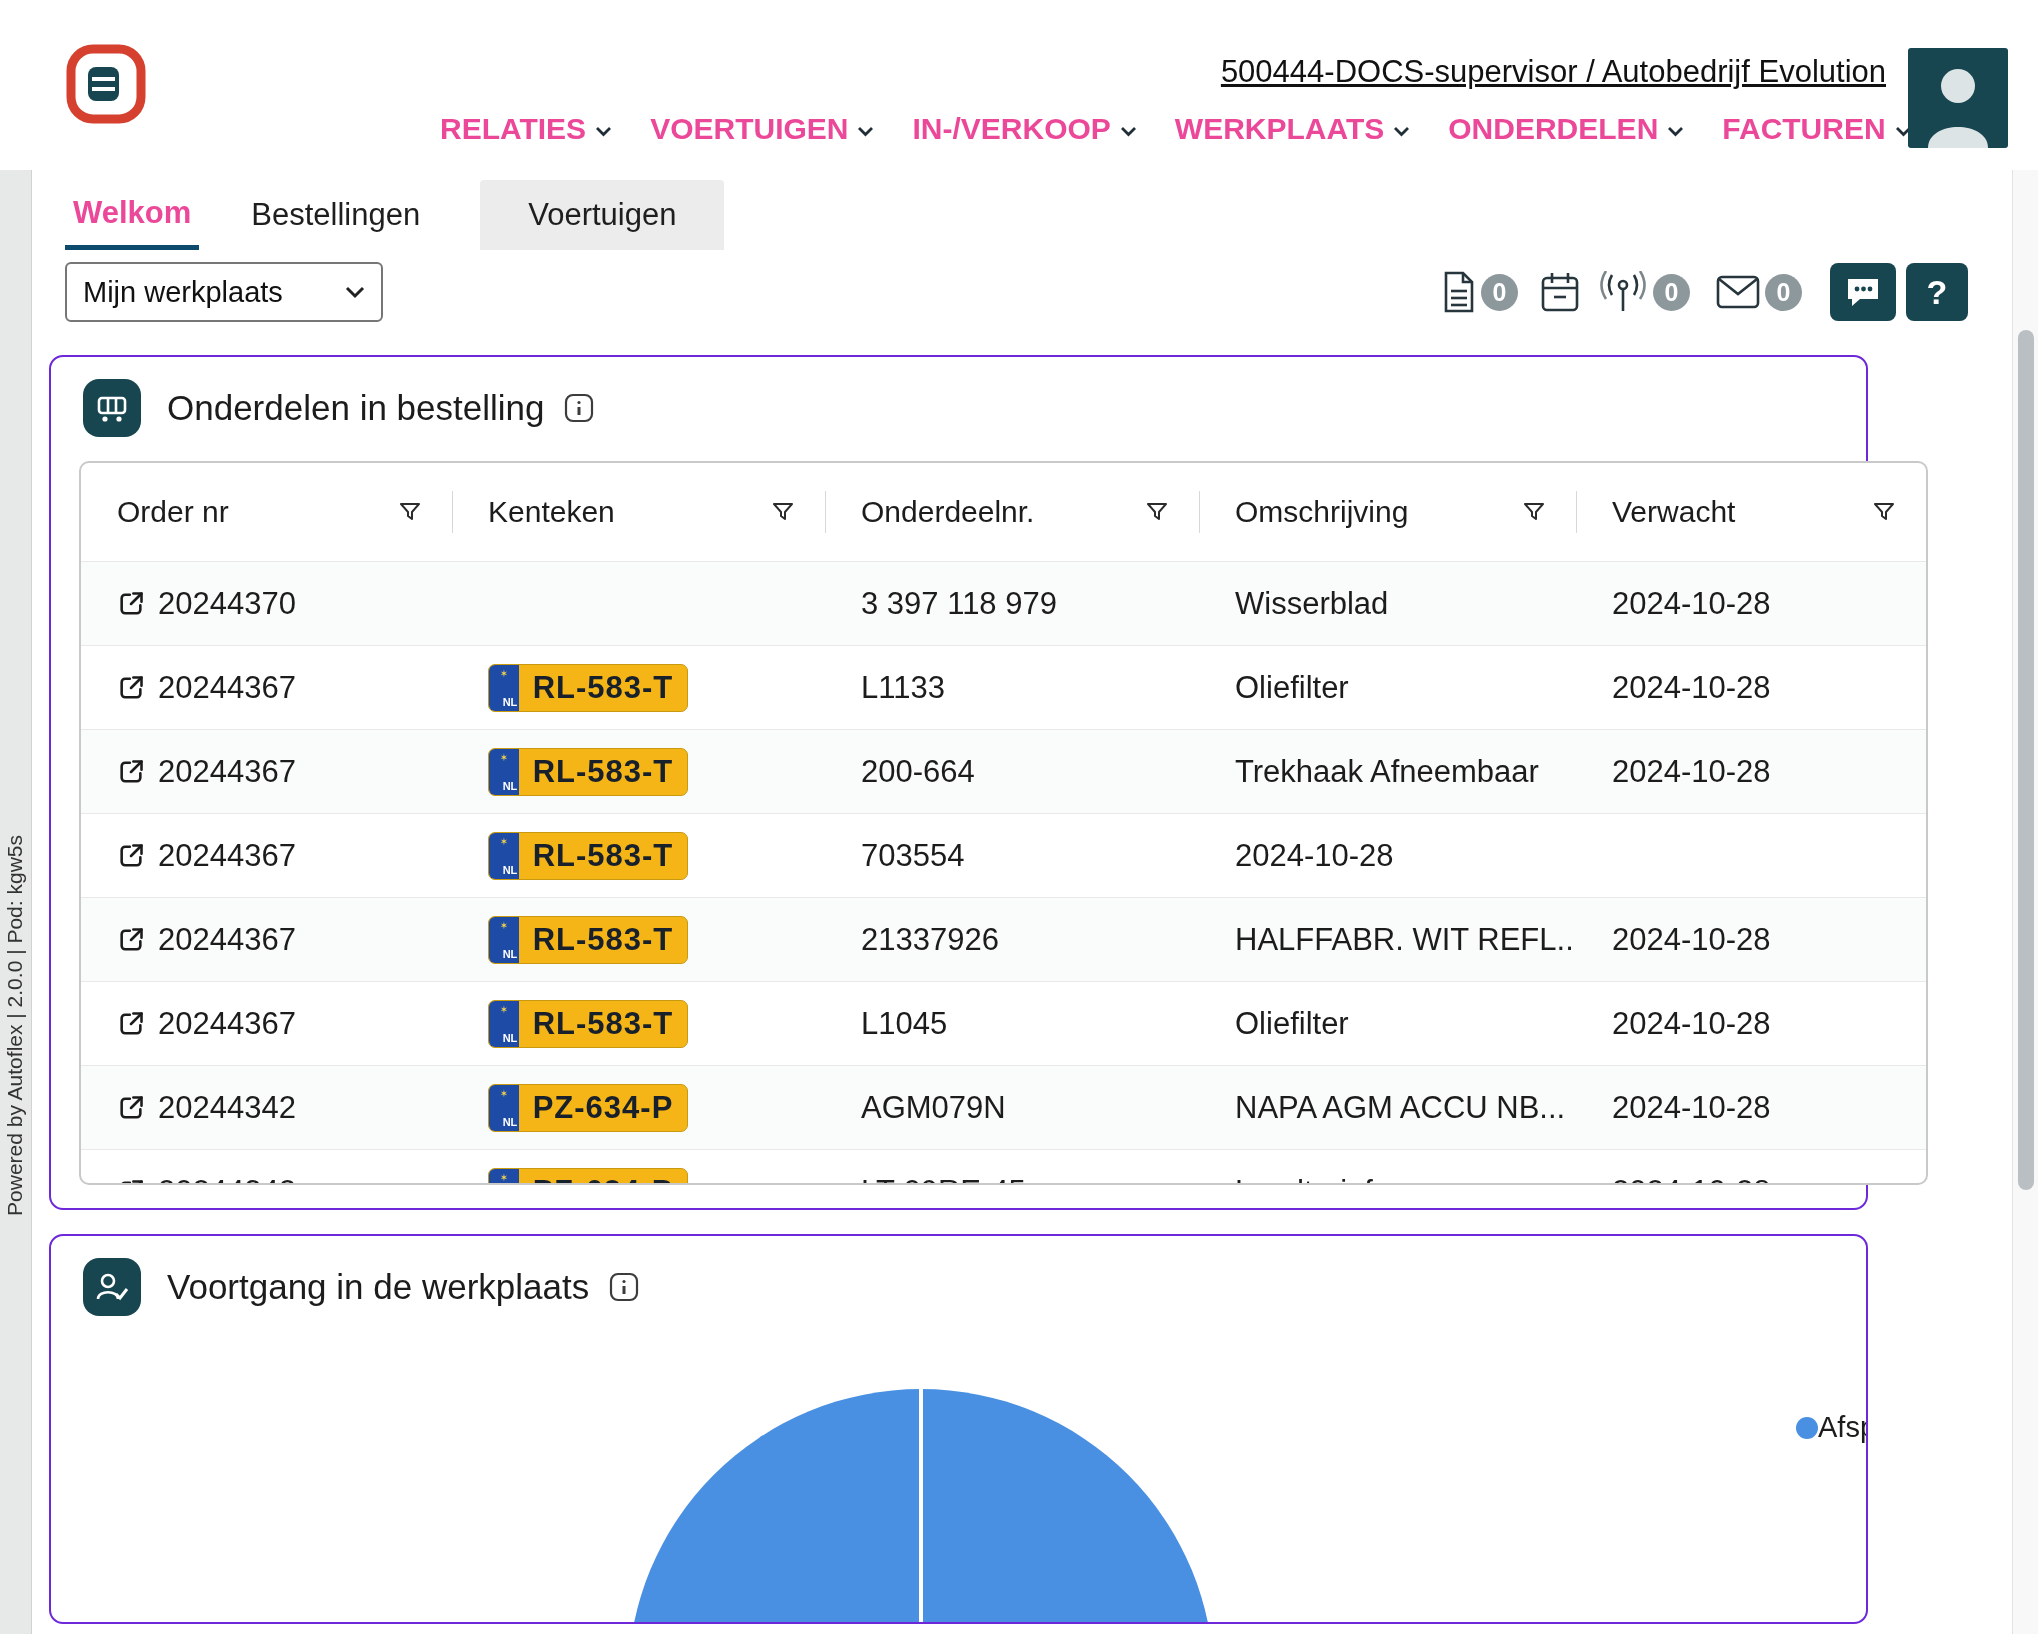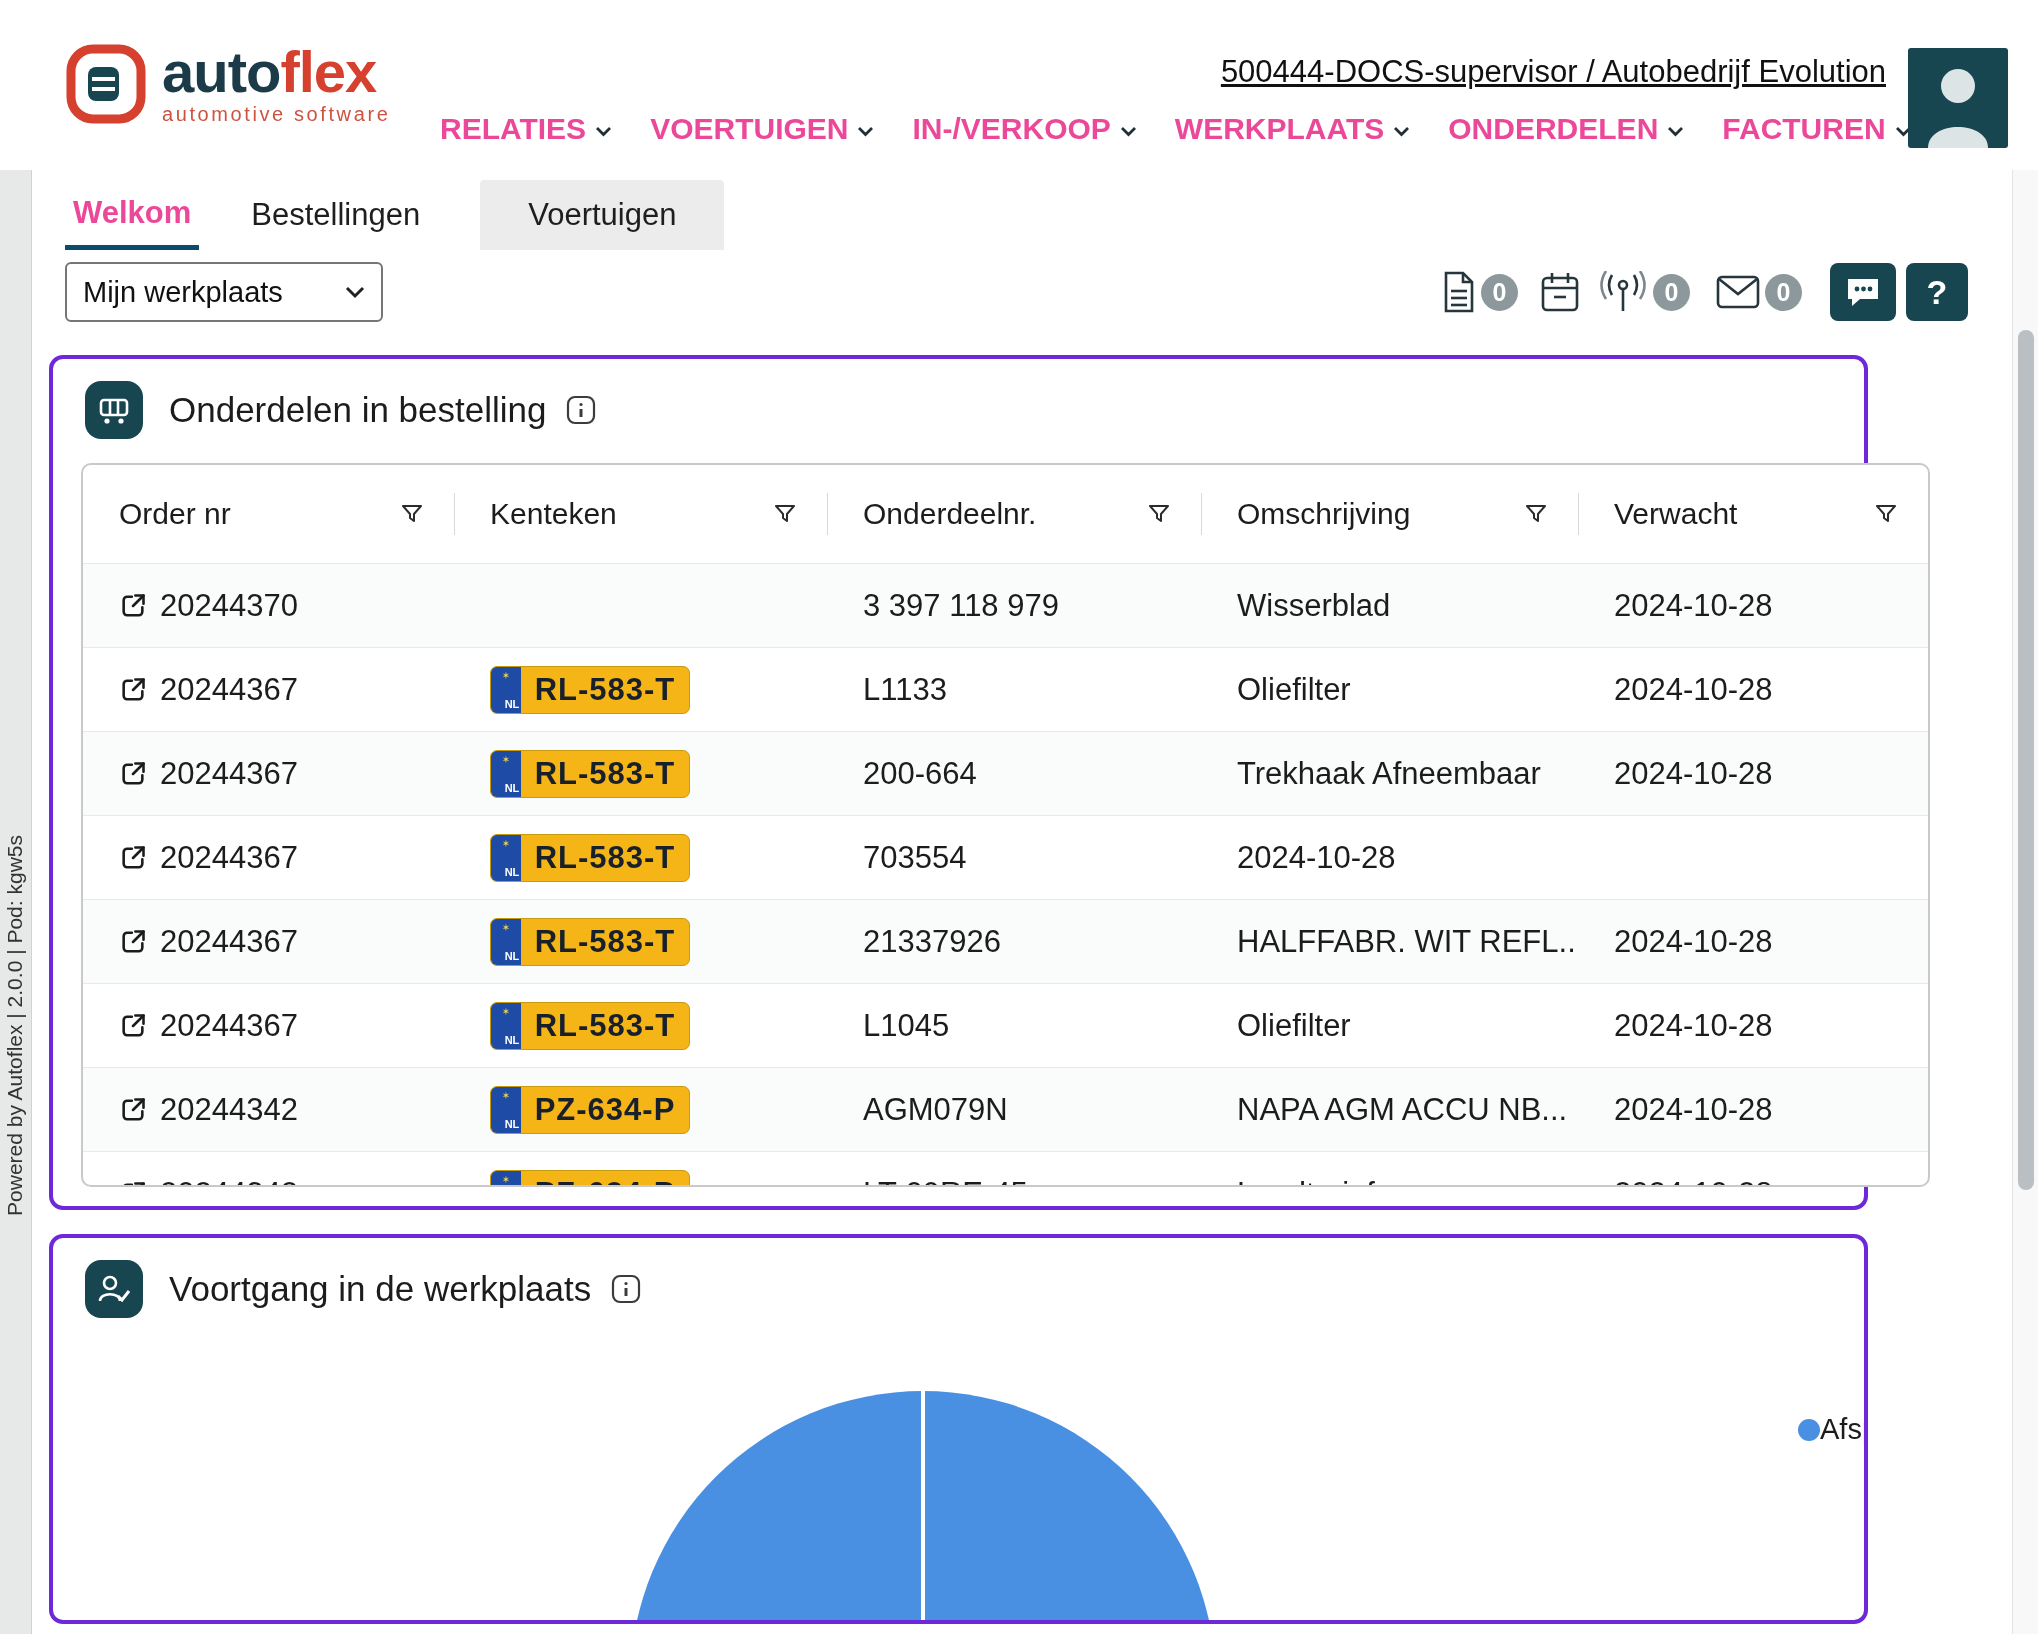--- a/index.html
+++ b/index.html
@@ -70,21 +70,21 @@
   .sp22 { width: 22px; } .sp18 { width: 18px; } .sp26 { width: 26px; } .sp28 { width: 28px; } .sp10 { width: 10px; }
   .sq-btn {
     width: 66px; height: 58px; border-radius: 8px; background: #174550; border: none;
     display: flex; align-items: center; justify-content: center; cursor: pointer;
   }
   .help-btn { width: 62px; font-size: 34px; font-weight: 700; color: #fff; font-family: inherit; }
 
   
   .card {
     position: absolute; left: 49px; width: 1819px; background: #fff;
-    border: 4px solid #6d28d9; border-radius: 14px;
+    border: 2px solid #6d28d9; border-radius: 14px;
   }
   .card1 { top: 355px; height: 855px; }
   .card2 { top: 1234px; height: 390px; overflow: hidden; }
   .card-header { display: flex; align-items: center; padding: 22px 32px 0 32px; }
   .card-badge {
     width: 58px; height: 58px; border-radius: 16px; background: #174550;
     display: flex; align-items: center; justify-content: center; flex: none;
   }
   .card-title { margin-left: 26px; font-size: 35px; font-weight: 500; color: #1c1c1c; }
   .info-icon { margin-left: 20px; cursor: pointer; }
@@ -147,24 +147,20 @@
 
 <div class="header">
 
   <div class="logo">
     <svg width="84" height="84" viewBox="0 0 84 84">
       <rect x="7" y="7" width="70" height="70" rx="22" fill="none" stroke="#d6402f" stroke-width="9"></rect>
       <rect x="24" y="25" width="31" height="34" rx="8" fill="#174550"></rect>
       <line x1="28" y1="37" x2="51" y2="37" stroke="#ffffff" stroke-width="4"></line>
       <line x1="28" y1="47" x2="51" y2="47" stroke="#ffffff" stroke-width="4"></line>
     </svg>
-    <div class="logo-text">
-      <div class="brand-line"><span class="brand-auto">auto</span><span class="brand-flex">flex</span></div>
-      <div class="brand-tagline">automotive software</div>
-    </div>
   </div>
 
   <div class="main-nav">
     <div class="nav-item">
       <span>RELATIES</span>
       <svg width="17" height="11" viewBox="0 0 17 11">
           <polyline points="2,2 8.5,8.5 15,2"></polyline>
         </svg>
     </div>
     <div class="nav-item">

